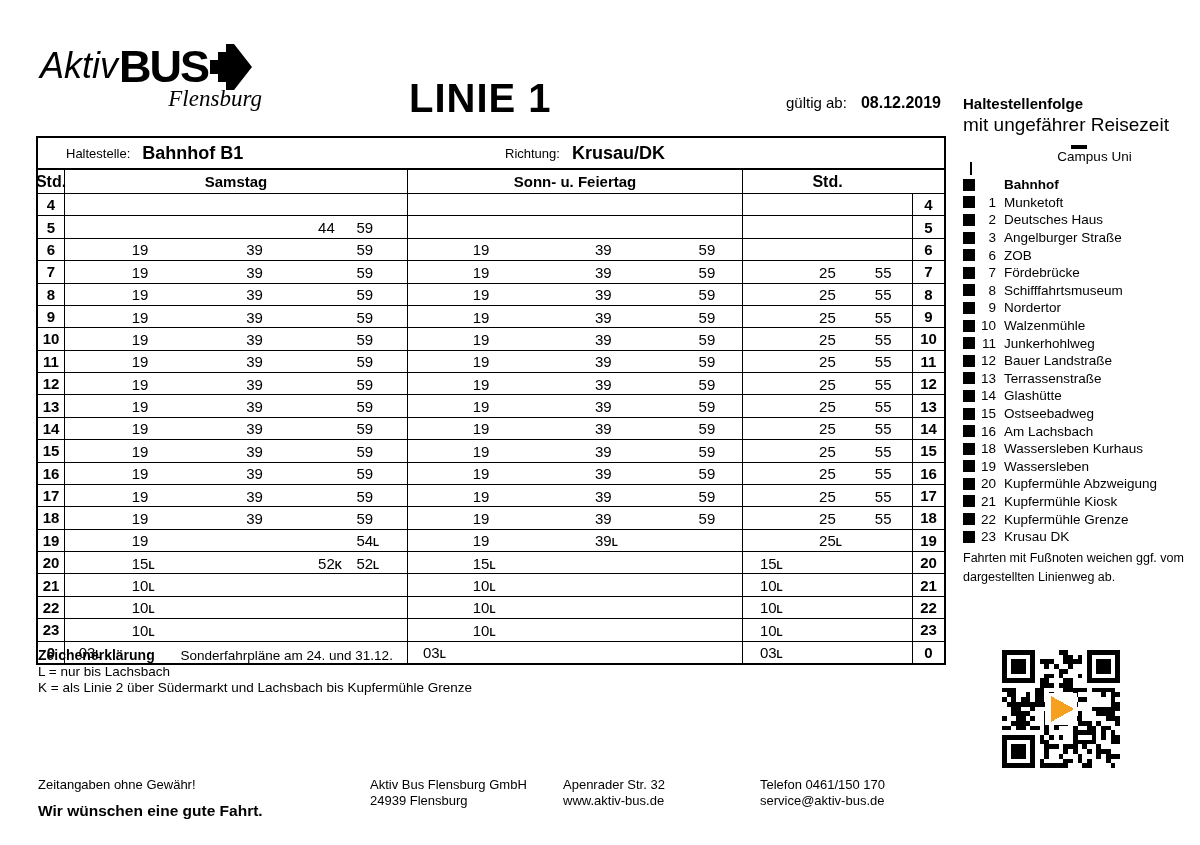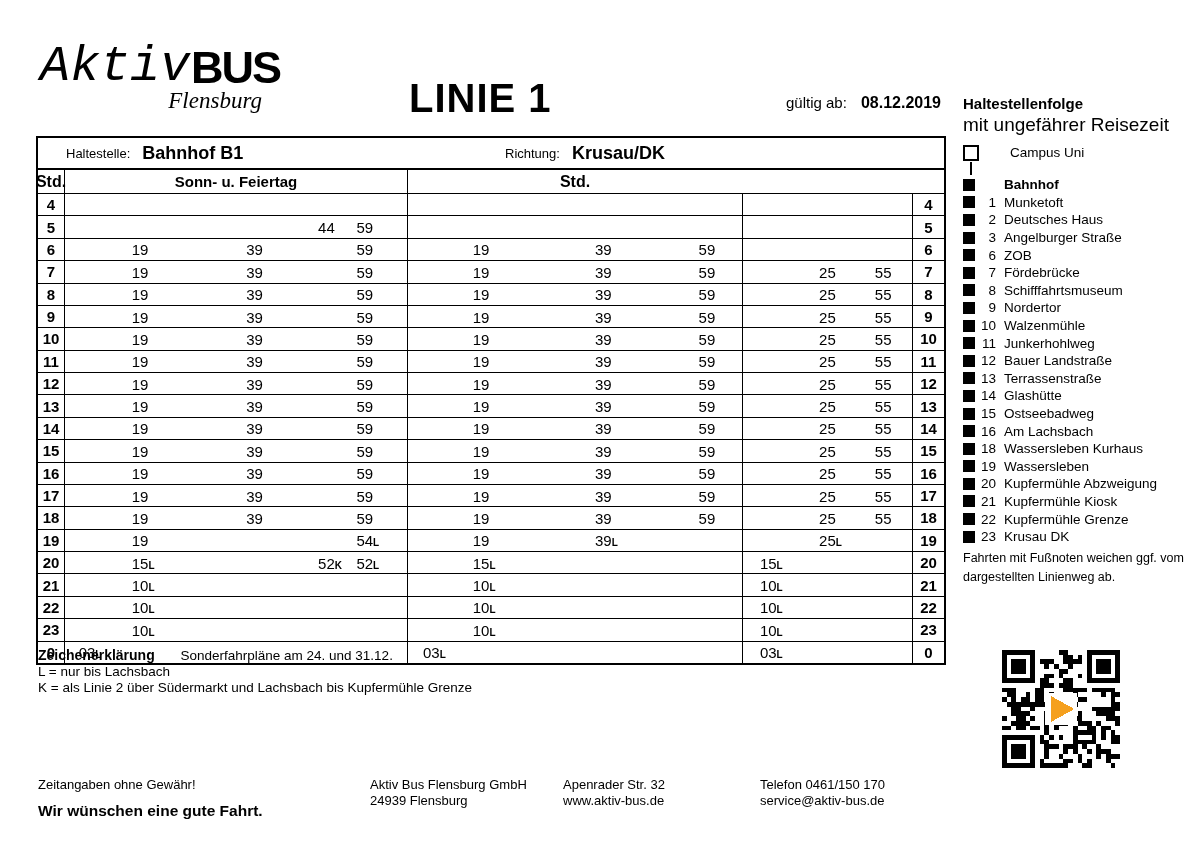--- a/index.html
+++ b/index.html
@@ -3,21 +3,21 @@
 <meta charset="utf-8">
 <style>
   html,body{margin:0;padding:0;}
   body{
     width:1200px;height:845px;position:relative;background:#fff;color:#000;
     font-family:"Liberation Sans",sans-serif;overflow:hidden;
   }
   
   .logo{position:absolute;left:40px;top:42px;width:240px;}
   .logo-row{display:flex;align-items:center;line-height:1;}
-  .logo-aktiv{font-family:Liberation Mono, monospace;font-style:italic;font-size:50px;}
+  .logo-aktiv{font-family:Liberation Sans, sans-serif;font-style:italic;font-size:36px;}
   .logo-bus{font-weight:bold;font-size:45px;letter-spacing:-2px;margin-left:1px;}
   .logo-arrow{margin-left:2px;margin-top:2px;}
   .logo-city{font-family:"Liberation Serif",serif;font-style:italic;font-size:23px;text-align:right;margin-top:-4px;padding-right:18px;}
   
   .page-title{position:absolute;left:409px;top:76px;font-size:40px;font-weight:bold;letter-spacing:1px;}
   .valid{position:absolute;left:786px;top:94px;font-size:15px;}
   .valid b{margin-left:14px;font-size:16px;}
   
   .tt{position:absolute;left:36px;top:136px;width:906px;border:2px solid #000;}
   .tt-band1{position:relative;height:30px;border-bottom:2px solid #000;display:flex;align-items:center;}
@@ -37,21 +37,21 @@
   .tval{position:absolute;top:50%;transform:translateY(-50%);font-size:15px;white-space:nowrap;}
   .fn{font-size:10px;font-weight:bold;}
   
   .legend{position:absolute;left:38px;top:647px;font-size:13.5px;line-height:16px;}
   .legend .lg-h{font-weight:bold;font-size:14px;}
   .legend .lg-note{margin-left:22px;}
   
   .sidebar{position:absolute;left:963px;top:95px;width:232px;}
   .sb-h{font-weight:bold;font-size:15px;}
   .sb-sub{font-size:19px;margin-top:2px;}
-  .sb-campus{display:flex;align-items:center;margin-top:9px;height:15px;}
+  .sb-campus{display:flex;align-items:center;margin-top:9px;height:15px;flex-direction:column;}
   .sq-open{width:12px;height:12px;border:2px solid #000;background:#fff;}
   .sb-campus .name{margin-left:31px;font-size:13.5px;}
   .sb-conn{height:13px;border-left:2px solid #000;margin-left:7px;margin-top:2px;}
   .sb-list{margin-top:1px;}
   .sb-item{display:flex;align-items:center;height:17.6px;}
   .sq-fill{width:12px;height:12px;background:#000;flex:none;}
   .sb-num{width:18px;text-align:right;font-size:13.5px;margin-left:3px;flex:none;}
   .sb-name{margin-left:8px;font-size:13.5px;white-space:nowrap;}
   .sb-item.bold .sb-name{font-weight:bold;}
   .sb-note{font-size:12.5px;margin-top:4px;line-height:19px;width:225px;}
@@ -89,20 +89,21 @@
   <div class="tt-band1">
     <span class="b1-lab">Haltestelle:</span>
     <span class="b1-val">Bahnhof B1</span>
     <span class="b1-right">
       <span class="b1-lab" style="margin-left:0">Richtung:</span>
       <span class="b1-val">Krusau/DK</span>
     </span>
   </div>
   <div class="tt-grid-row tt-head">
     <div class="hcell">Std.</div>
+    <div class="dcell bl">Samstag</div>
     <div class="dcell bl">Sonn- u. Feiertag</div>
     <div class="hcell bl">Std.</div>
   </div>
   <div id="tt-body">
       <div class="tt-grid-row tt-row">
         <div class="hour">4</div>
         <div class="vals bl"></div>
         <div class="vals bl"></div>
         <div class="vals bl"></div>
         <div class="hour bl">4</div>

